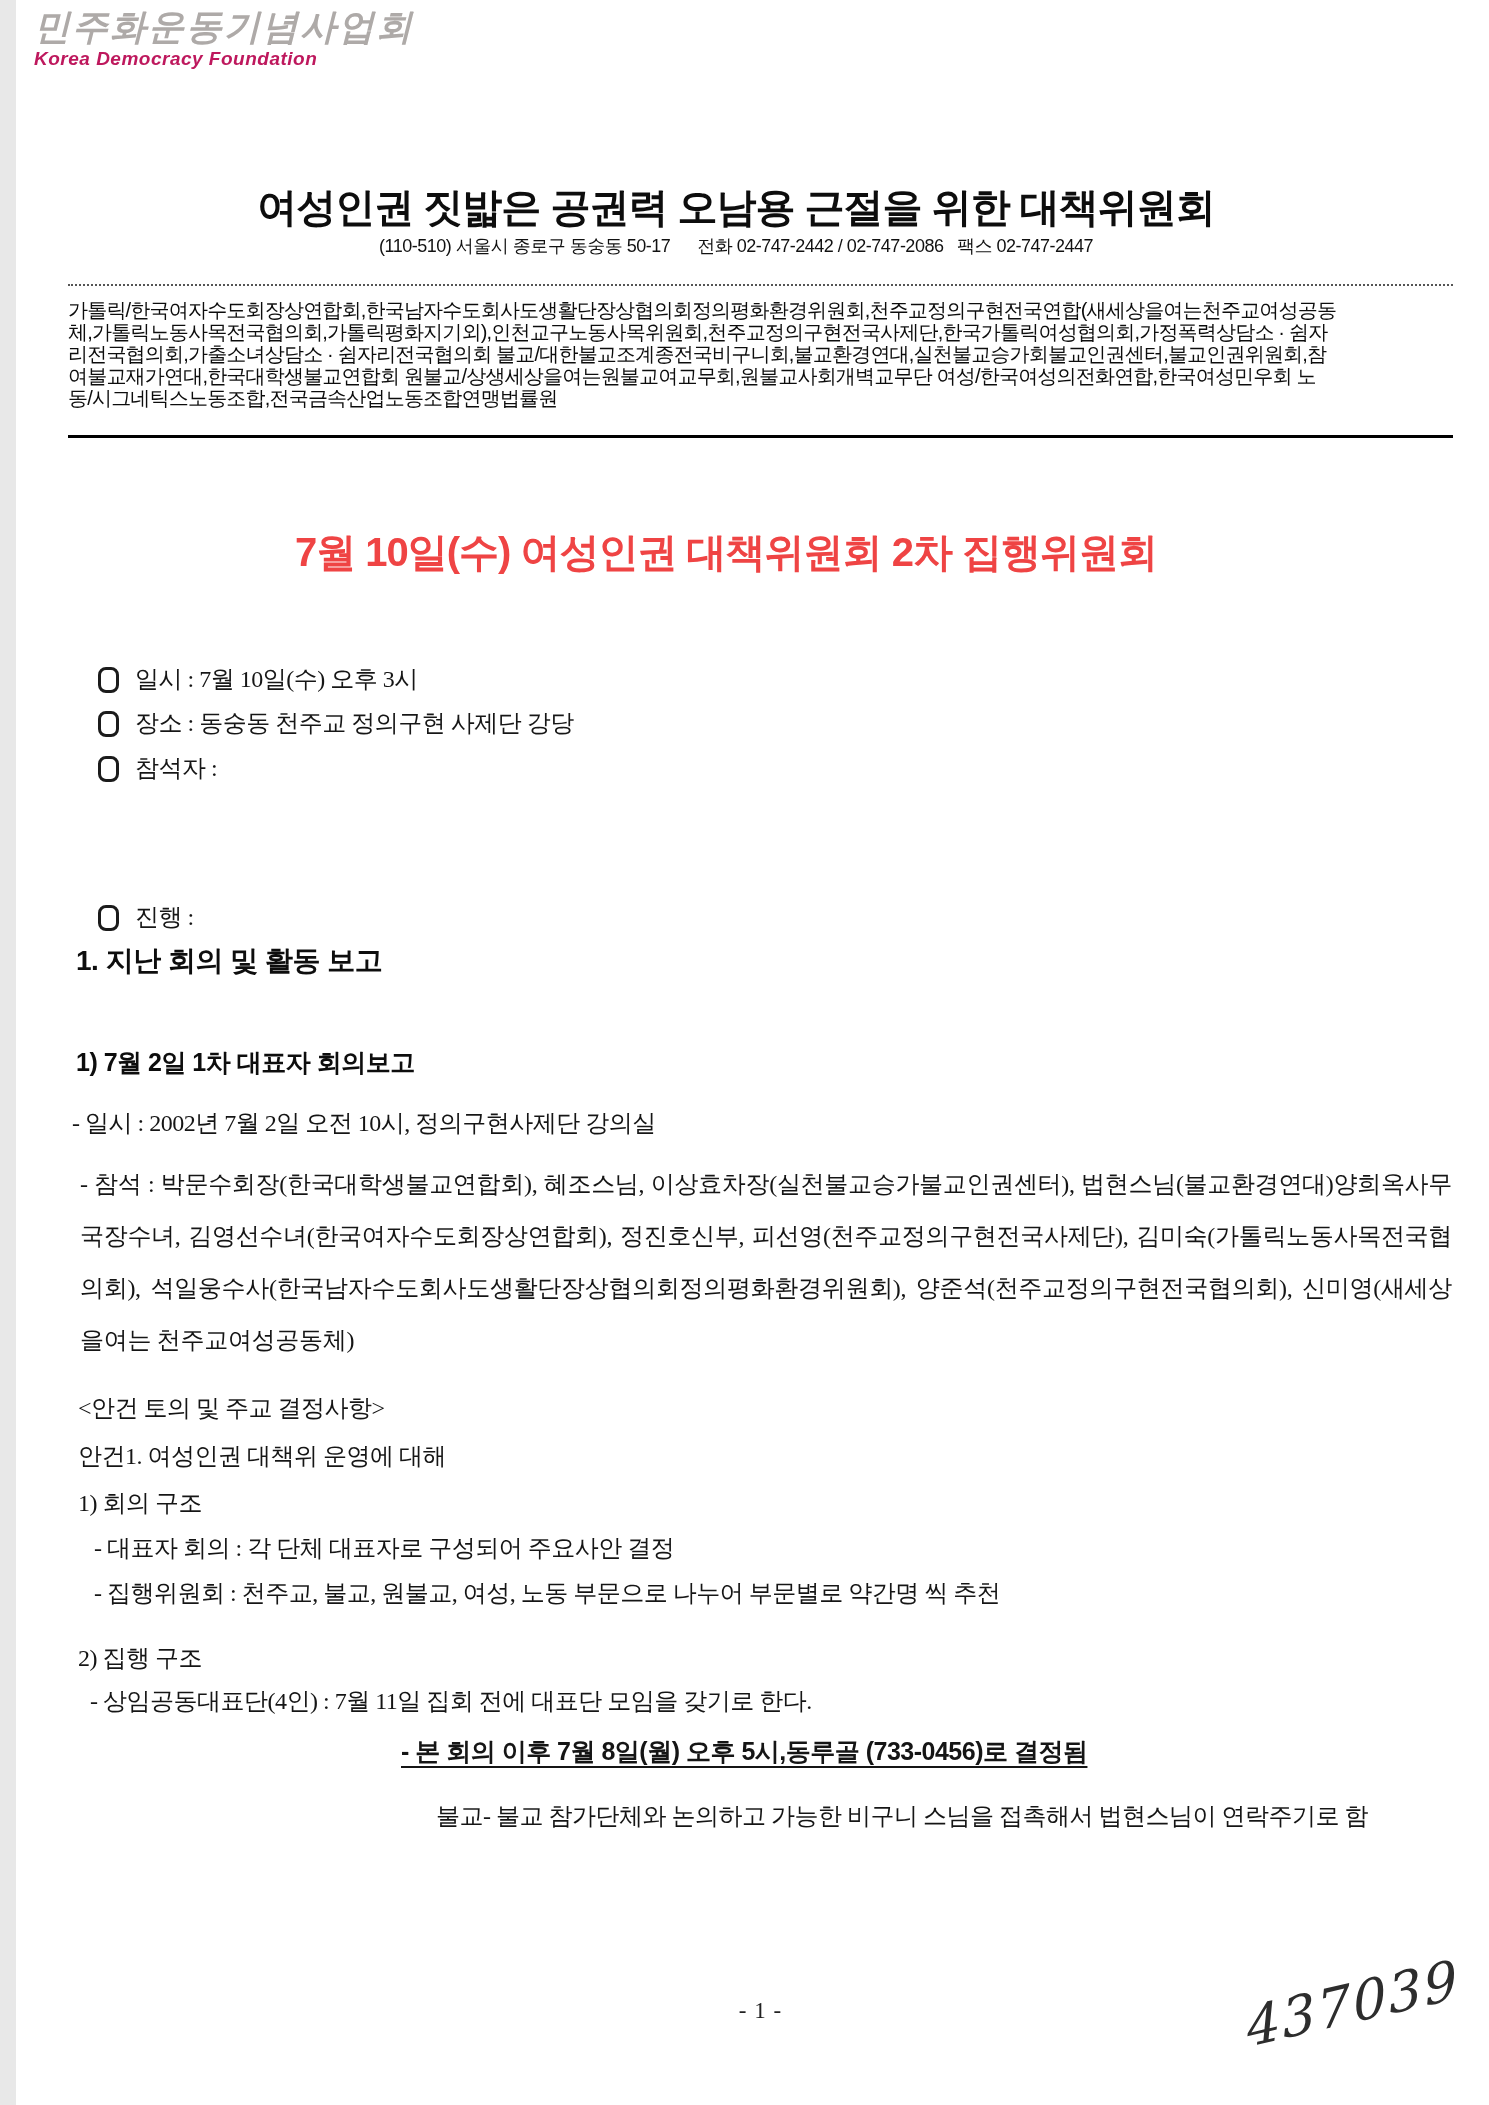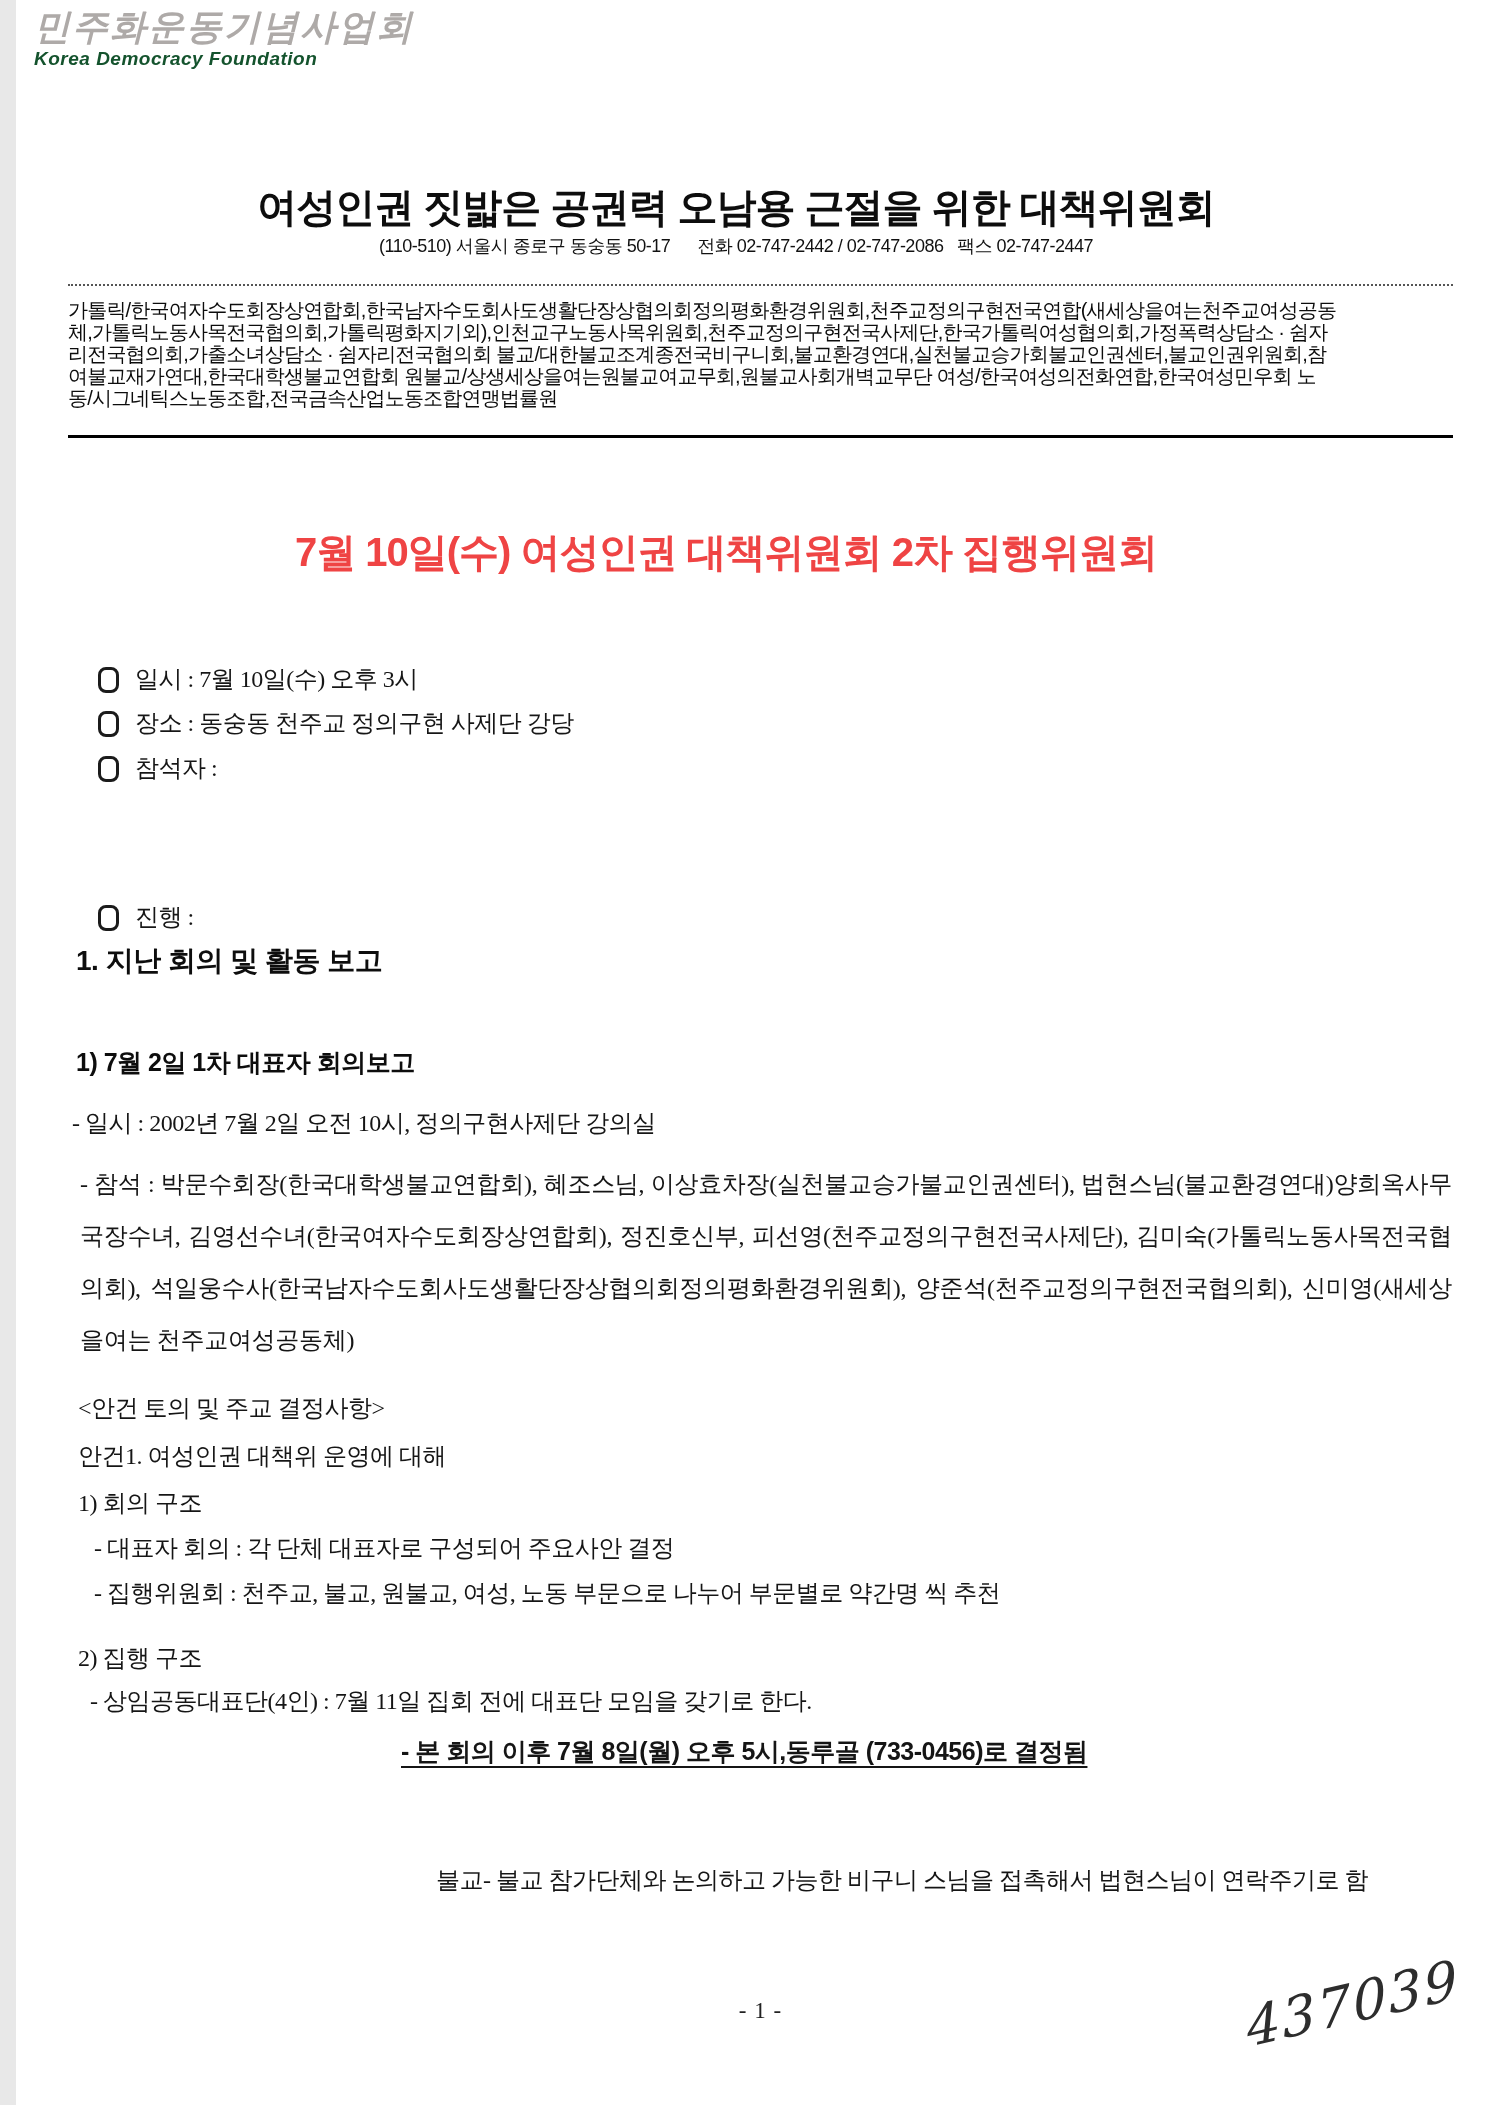--- a/index.html
+++ b/index.html
@@ -15,21 +15,21 @@
   
   .logo{position:absolute;top:8px;left:18px;}
   .logo-kr{
     font-family:"DejaVu Serif", serif;
     font-size:36px;font-weight:700;font-style:italic;
     color:#aeaaa8;letter-spacing:2px;line-height:1.05;
   }
   .logo-en{
     font-family:"Liberation Sans", sans-serif;
     font-size:19px;font-weight:700;font-style:italic;
-    color:#14532d;letter-spacing:0.5px;margin-top:2px;
+    color:#be185d;letter-spacing:0.5px;margin-top:2px;
   }
   
   .lh-title{
     position:absolute;top:180px;left:0;width:1440px;
     text-align:center;
     font-family:"Liberation Sans", sans-serif;
     font-size:40px;font-weight:900;letter-spacing:-1px;
     color:#0d0d0d;white-space:nowrap;
   }
   .lh-address{
@@ -149,18 +149,18 @@
   <div class="attendees">- 참석 : 박문수회장(한국대학생불교연합회), 혜조스님, 이상효차장(실천불교승가불교인권센터), 법현스님(불교환경연대)양희옥사무국장수녀, 김영선수녀(한국여자수도회장상연합회), 정진호신부, 피선영(천주교정의구현전국사제단), 김미숙(가톨릭노동사목전국협의회), 석일웅수사(한국남자수도회사도생활단장상협의회정의평화환경위원회), 양준석(천주교정의구현전국협의회), 신미영(새세상을여는 천주교여성공동체)</div>
 
   <div class="body-line" style="top:1392px;left:62px">&lt;안건 토의 및 주교 결정사항&gt;</div>
   <div class="body-line" style="top:1440px;left:62px">안건1. 여성인권 대책위 운영에 대해</div>
   <div class="body-line" style="top:1487px;left:62px">1) 회의 구조</div>
   <div class="body-line" style="top:1532px;left:78px">- 대표자 회의 : 각 단체 대표자로  구성되어 주요사안 결정</div>
   <div class="body-line" style="top:1577px;left:78px">- 집행위원회 : 천주교, 불교, 원불교, 여성, 노동 부문으로 나누어 부문별로 약간명 씩 추천</div>
   <div class="body-line" style="top:1642px;left:62px">2) 집행 구조</div>
   <div class="body-line" style="top:1685px;left:74px">- 상임공동대표단(4인) : 7월 11일 집회 전에 대표단 모임을 갖기로 한다.</div>
   <div class="body-line decision-line" style="top:1735px;left:385px;font-size:25px">- 본 회의 이후 7월 8일(월) 오후 5시,동루골 (733-0456)로 결정됨</div>
-  <div class="body-line" style="top:1864px;left:420px">불교- 불교 참가단체와 논의하고 가능한  비구니 스님을 접촉해서 법현스님이 연락주기로 함</div>
+  <div class="body-line" style="top:1800px;left:420px">불교- 불교 참가단체와 논의하고 가능한  비구니 스님을 접촉해서 법현스님이 연락주기로 함</div>
 
   <div class="page-number">- 1 -</div>
   <div class="handwritten">437039</div>
 
 </div>
 
 </body></html>

